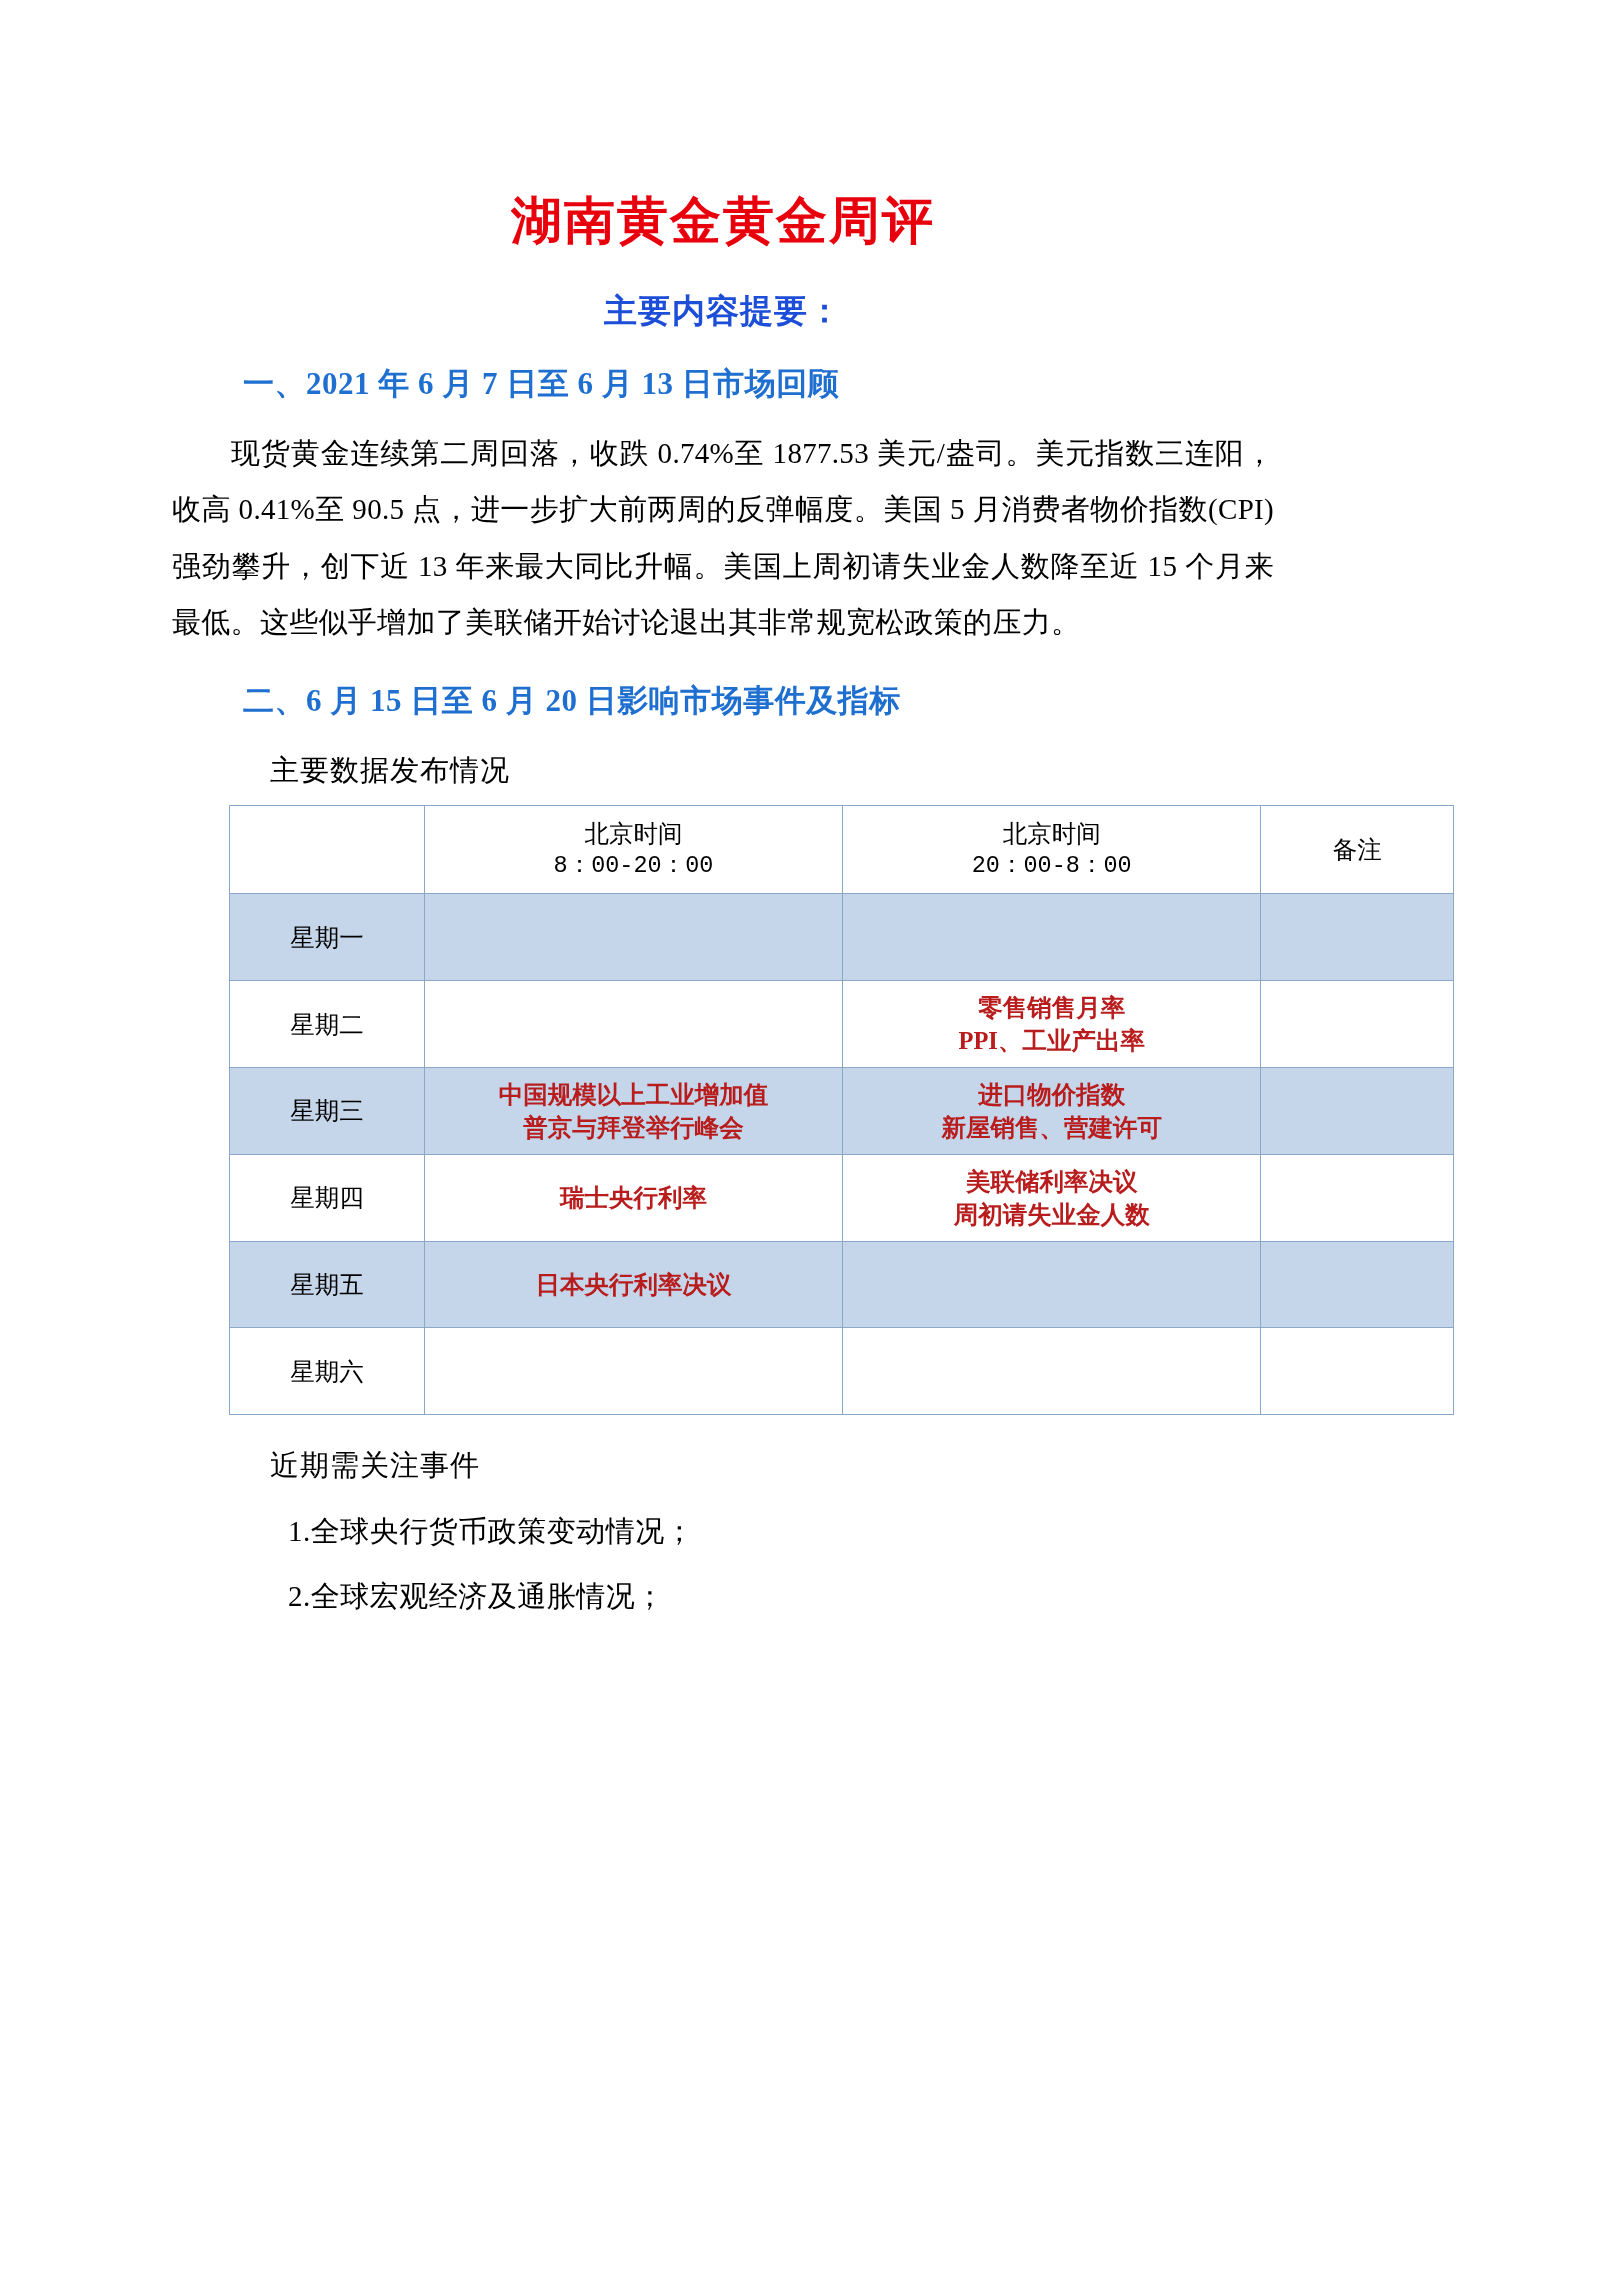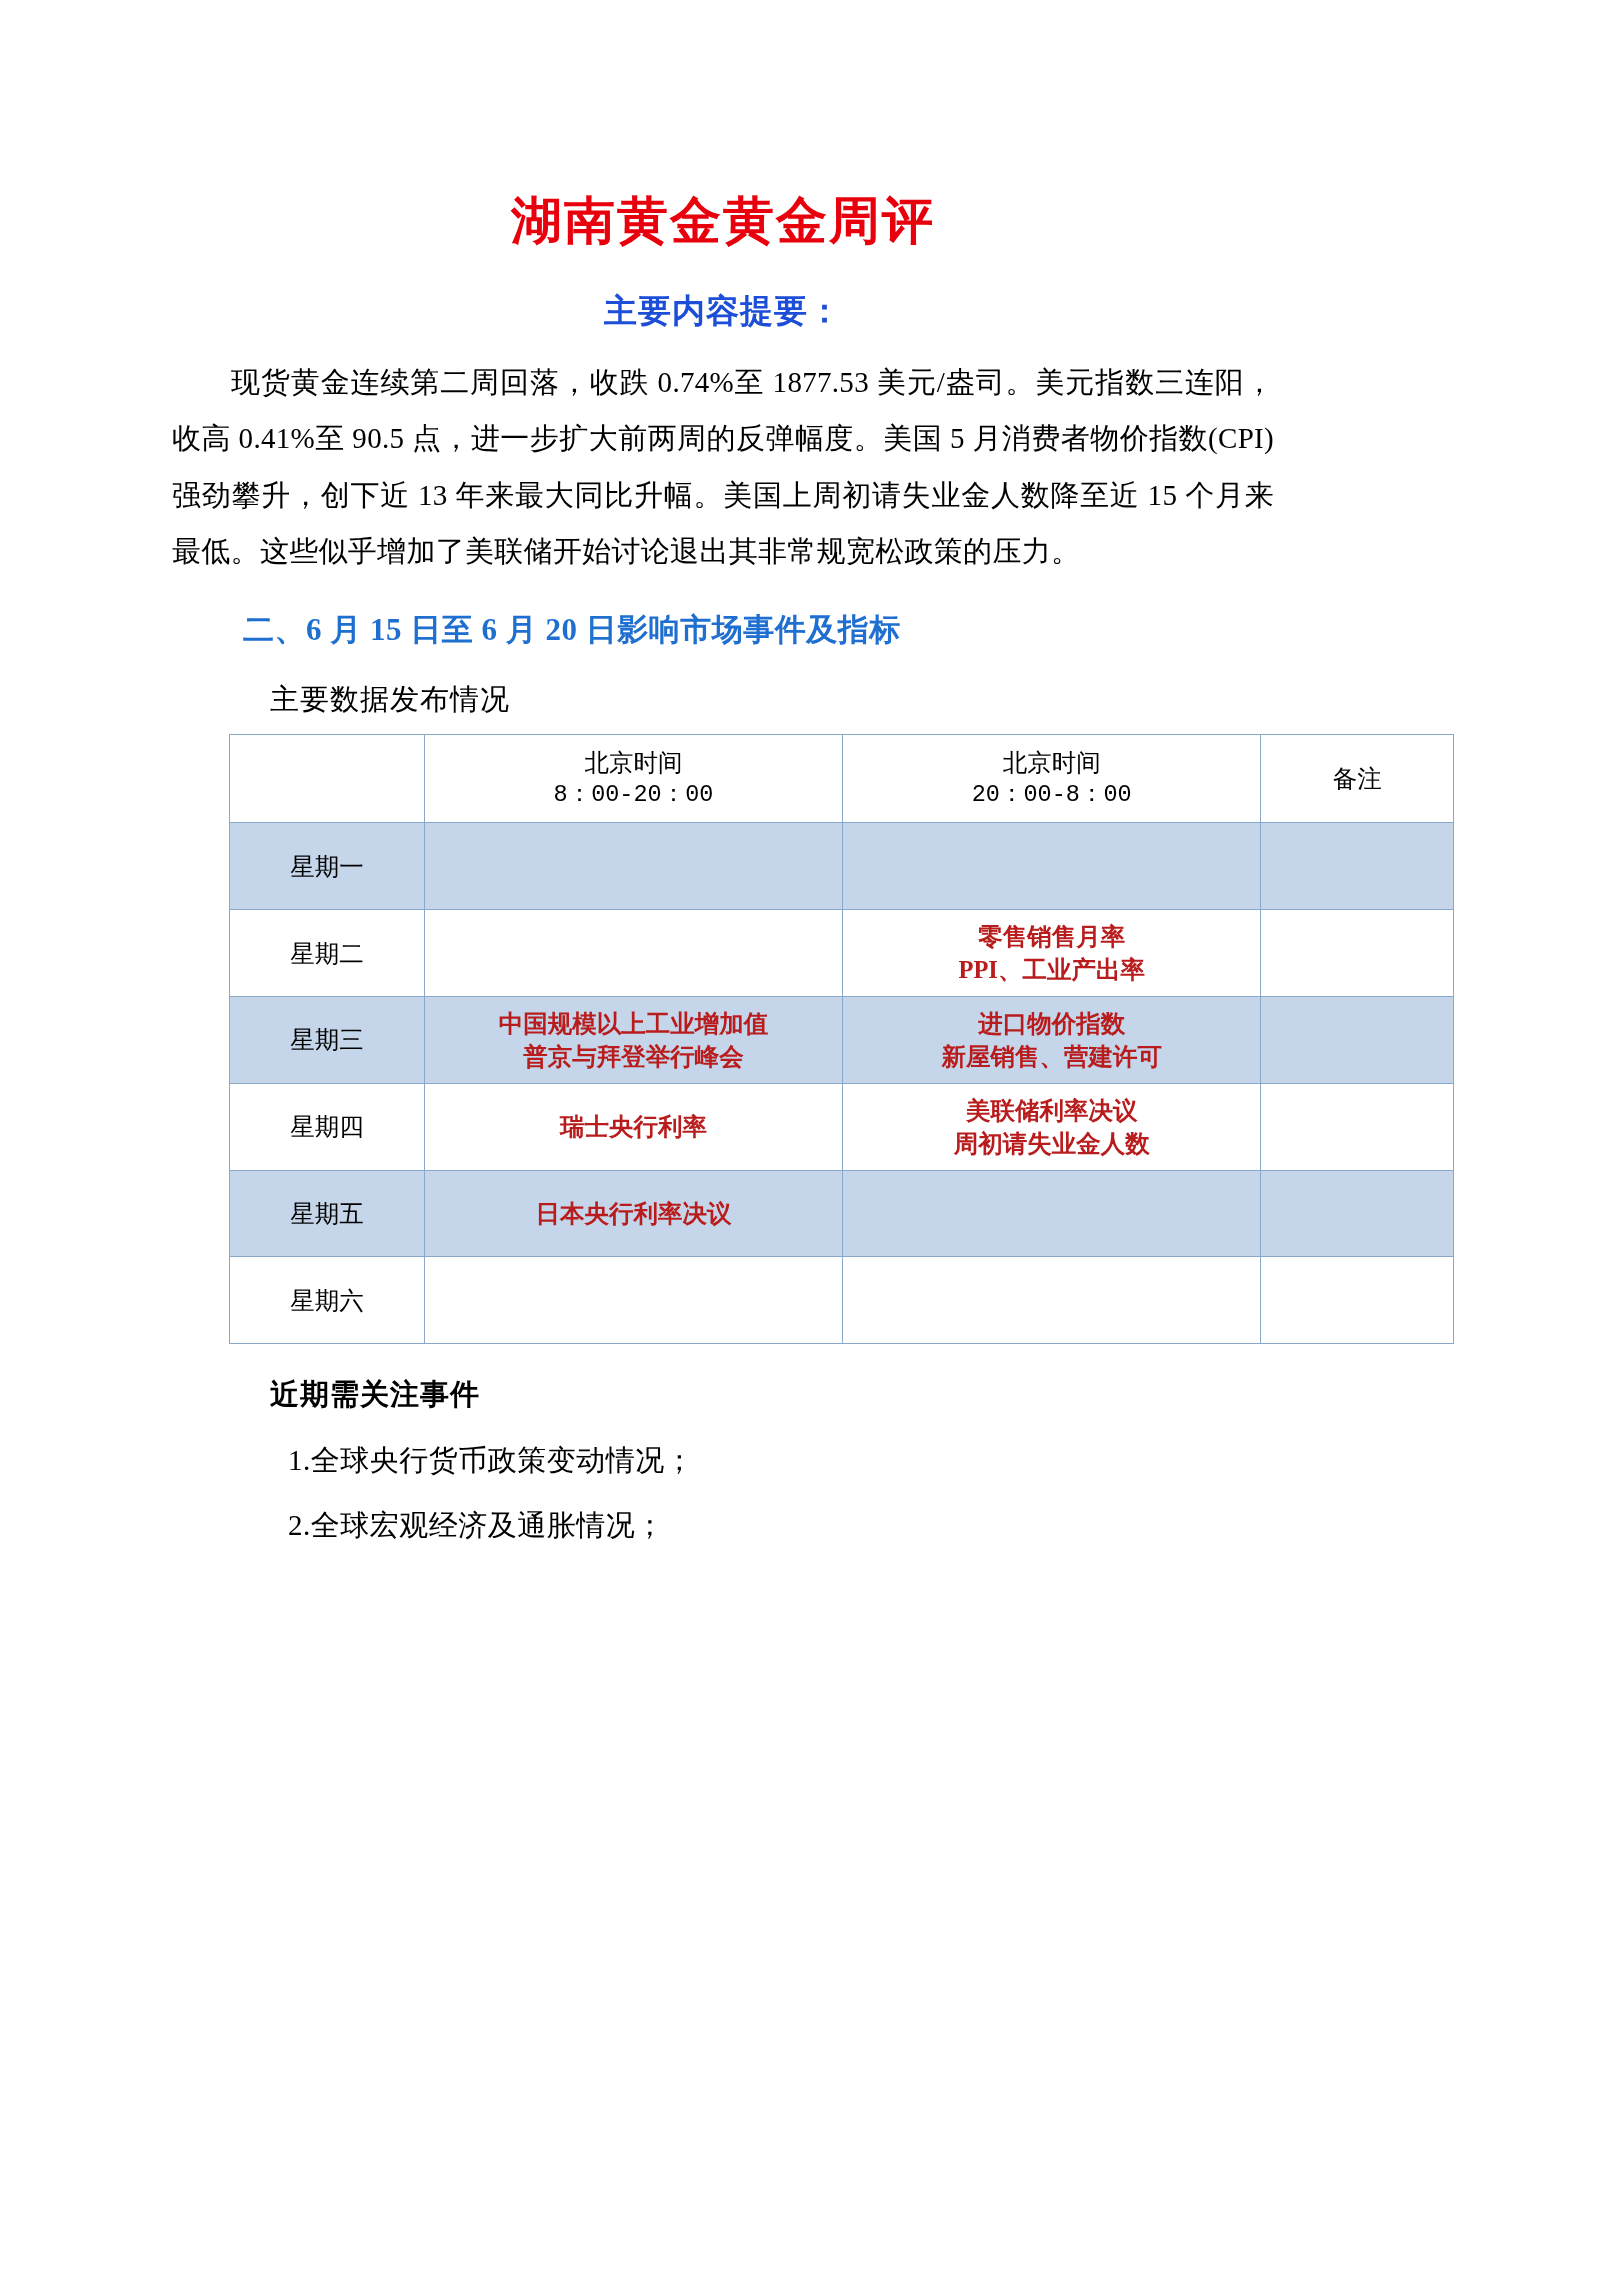--- a/index.html
+++ b/index.html
@@ -85,40 +85,41 @@
   .col-c  { width: 176px; }
   .hdr-row td { height: 76px; font-size: 26.5px; }
   .hdr-row td .sub { font-size: 23.5px; font-family: "Liberation Mono", monospace; }
   .day-cell { font-size: 28px; }
   .row-shade td { background: #c5d6ea; margin-left: 44px; }
   .row-plain td { background: #ffffff; }
   .ev { color: #b91c1c; font-weight: bold; font-size: 24.5px; }
   .body-row td { height: 74px; }
   .follow-title {
     font-size: 29px;
-    font-weight: bold;
+    font-weight: normal;
     margin: 31px 0 0 98px;
     letter-spacing: 1px;
   }
   .follow-item {
     font-size: 29px;
     margin: 25.5px 0 0 116px;
     letter-spacing: 0.5px;
   }
 </style>
 </head>
 <body>
 
 <div class="page">
 
   <h1 class="doc-title">湖南黄金黄金周评</h1>
 
 
   <div class="section-label">主要内容提要：</div>
 
+  <div class="heading-blue">一、2021 年 6 月 7 日至 6 月 13 日市场回顾</div>
 
   <p class="body-para">现货黄金连续第二周回落，收跌 0.74%至 1877.53 美元/盎司。美元指数三连阳，收高 0.41%至 90.5 点，进一步扩大前两周的反弹幅度。美国 5 月消费者物价指数(CPI)强劲攀升，创下近 13 年来最大同比升幅。美国上周初请失业金人数降至近 15 个月来最低。这些似乎增加了美联储开始讨论退出其非常规宽松政策的压力。</p>
 
   <div class="heading-blue">二、6 月 15 日至 6 月 20 日影响市场事件及指标</div>
 
   <div class="subheading">主要数据发布情况</div>
 
   <table class="data-table">
     <colgroup>
       <col class="col-day">

